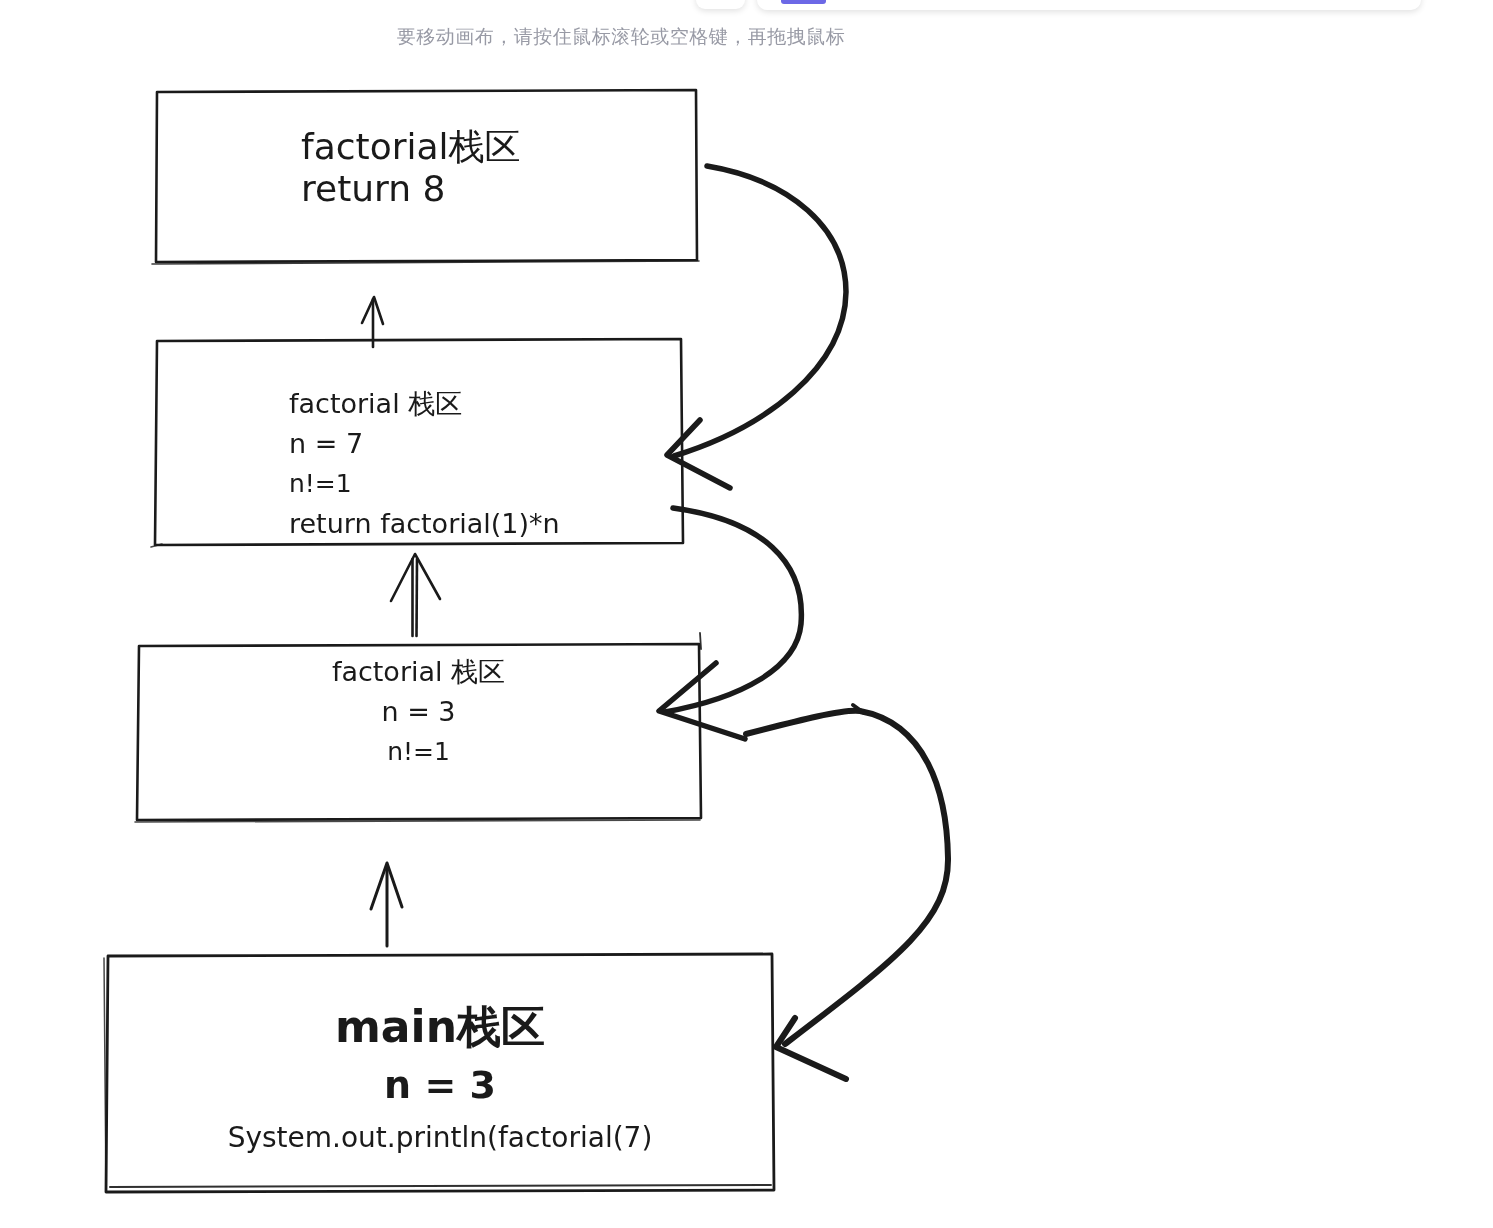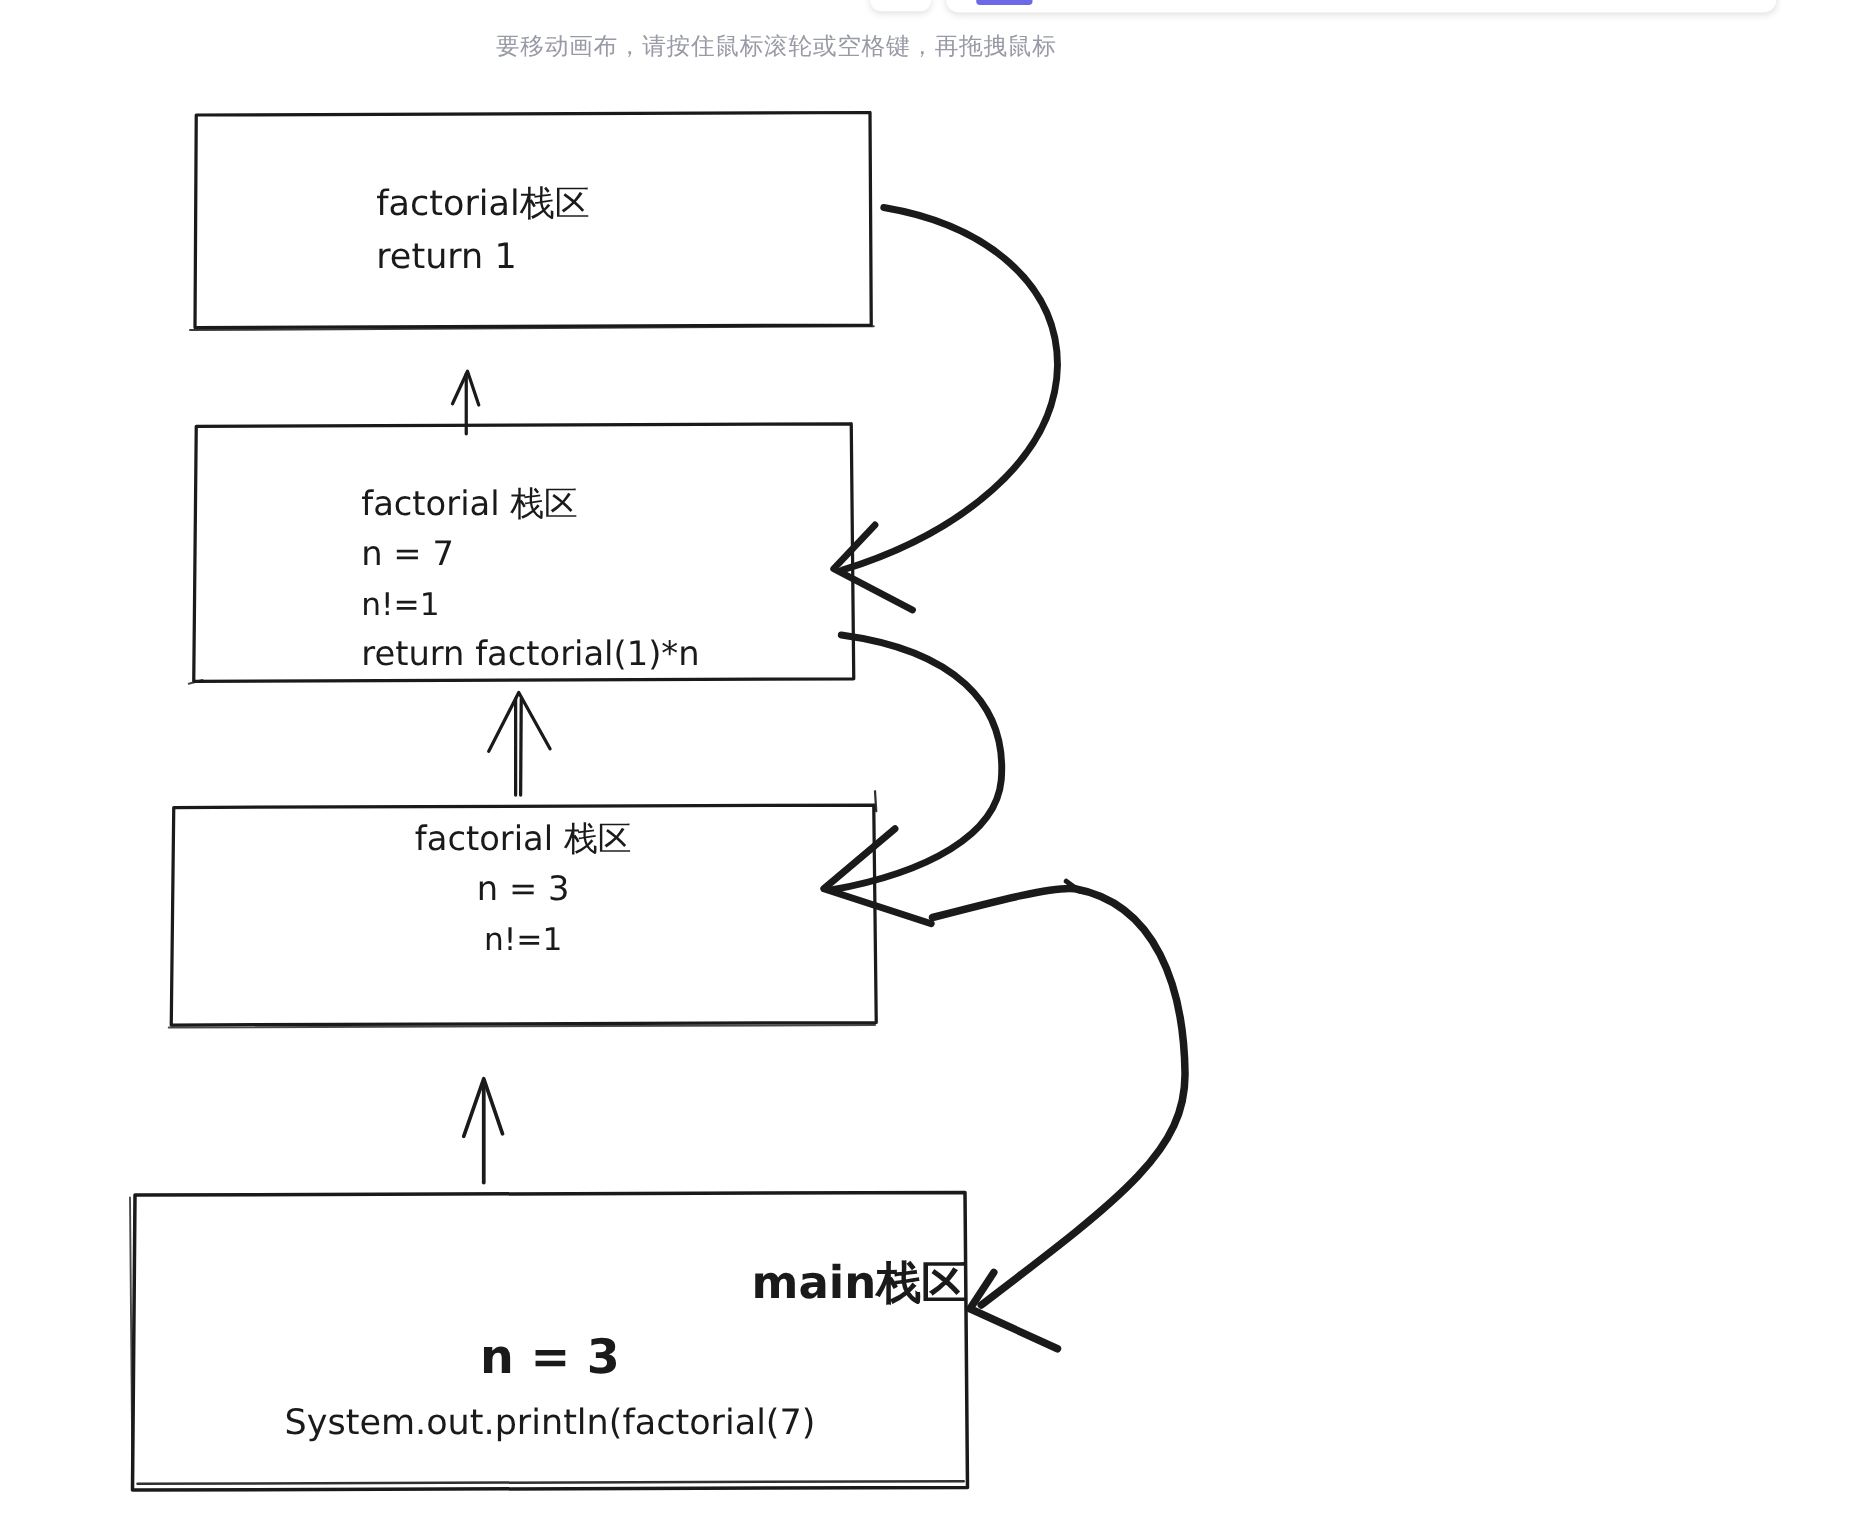--- a/index.html
+++ b/index.html
@@ -33,27 +33,27 @@
   }
 
   
   svg.sketch { position: absolute; left: 0; top: 0; }
 
   
   .frame { position: absolute; color: #1a1a1a; }
   .frame .t-line { white-space: nowrap; }
   .align-center { text-align: center; }
 
-  .f1 { left: 301px; top: 142px; width: 396px; font-size: 28px; line-height: 42px; }
+  .f1 { left: 301px; top: 126px; width: 396px; font-size: 36px; line-height: 42px; }
   .f2 { left: 289px; top: 384px; width: 393px; font-size: 27px; line-height: 40px; }
   .f2 .t-line:nth-child(3) { font-size: 25px; }
   .f3 { left: 137px; top: 652px; width: 563px; font-size: 27px; line-height: 40px; }
   .f3 .t-line:nth-child(3) { font-size: 25px; }
   .f4 { left: 107px; top: 998px; width: 666px; font-size: 28px; }
-  .f4 .t-title { font-size: 36px; font-weight: 600; line-height: 58px; text-align: right; }
+  .f4 .t-title { font-size: 44px; font-weight: 600; line-height: 58px; }
   .f4 .t-big  { font-size: 38px; font-weight: 700; line-height: 58px; }
   .f4 .t-line { line-height: 48px; }
 </style>
 </head>
 <body>
 
 <div class="stage">
 
   <div class="island small"></div>
   <div class="island main-toolbar"></div>
@@ -105,21 +105,21 @@
     </g>
     <g stroke-width="6">
       <path d="M746,734 C 800,720 843,709 860,711 C 925,723 947,790 948,858 C 949,920 898,958 785,1044"></path>
       <path d="M853,705 L864,713" stroke-width="4"></path>
       <path d="M795,1018 L776,1047 L846,1079"></path>
     </g>
   </svg>
 
   <div class="frame f1">
     <div class="t-line">factorial栈区</div>
-    <div class="t-line">return 1</div>
+    <div class="t-line">return 8</div>
   </div>
 
   <div class="frame f2">
     <div class="t-line">factorial 栈区</div>
     <div class="t-line">n = 7</div>
     <div class="t-line">n!=1</div>
     <div class="t-line">return factorial(1)*n</div>
   </div>
 
   <div class="frame f3 align-center">

